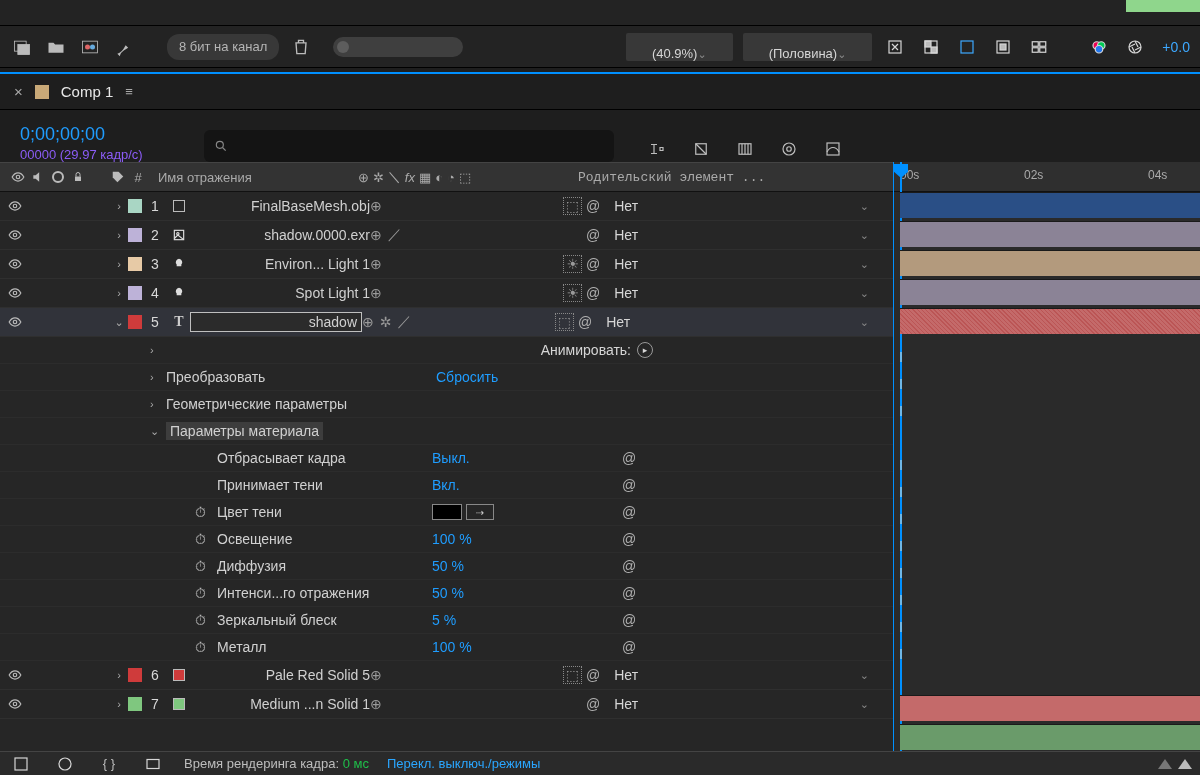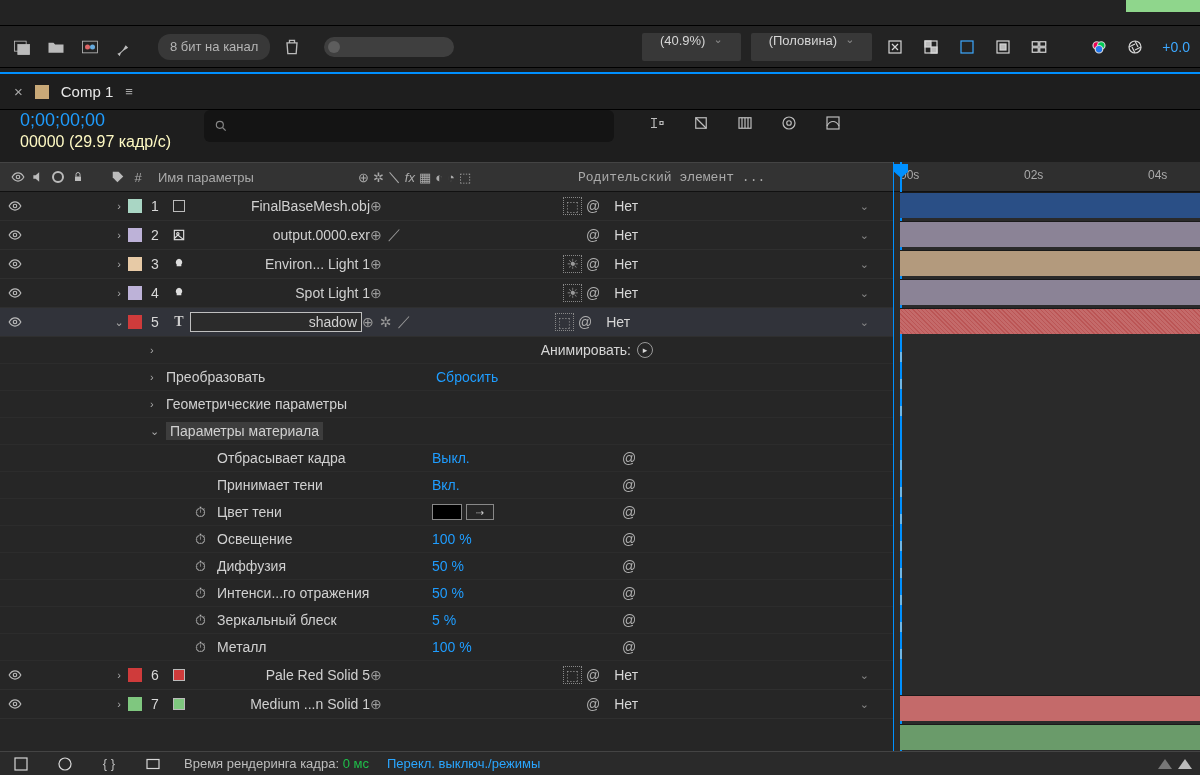--- a/index.html
+++ b/index.html
@@ -6,43 +6,43 @@
   body { background: #1e1e1e; color: #c0c0c0; font-size: 13px; width: 1200px; height: 775px; overflow: hidden; position: relative; user-select: none; }
 
   
   .topbar { position: absolute; inset: 0 0 auto 0; height: 26px; background: #232323; border-bottom: 1px solid #000; }
   .green-chip { position: absolute; right: 0; top: 0; width: 74px; height: 12px; background: #8fd68c; }
 
   
   .toolbar { position: absolute; left: 0; right: 0; top: 26px; height: 42px; background: #232323; display: flex; align-items: center; padding: 0 10px; gap: 10px; border-bottom: 1px solid #000; }
   .tb-icon { width: 24px; height: 24px; display: flex; align-items: center; justify-content: center; color: #b5b5b5; }
   .tb-icon svg { width: 20px; height: 20px; }
-  .bitdepth { display: flex; align-items: center; gap: 10px; height: 26px; background: #383838; border-radius: 12px; padding: 0 12px; color: #b5b5b5; font-size: 13px; margin-left: 12px; }
+  .bitdepth { display: flex; align-items: center; gap: 10px; height: 26px; background: #383838; border-radius: 12px; padding: 0 12px; color: #b5b5b5; font-size: 13px; margin-left: 21px; }
   .prog-pill { width: 130px; height: 20px; background: #3f3f3f; border-radius: 10px; margin-left: 10px; position: relative; }
   .prog-pill::before { content:""; position:absolute; left:4px; top:4px; width:12px; height:12px; border-radius:50%; background:#5d5d5d;}
   .spacer { flex: 1; }
-  .dd { display: flex; align-items: flex-start; gap: 8px; height: 28px; padding: 0 18px; background: #383838; border-radius: 2px; color: #d6d6d6; }
+  .dd { display: flex; align-items: flex-end; gap: 0; height: 28px; padding: 0 26px; background: #383838; border-radius: 2px; color: #d6d6d6; }
   .dd .chev { font-size: 11px; color: #8a8a8a; }
   .iconbtn { width: 26px; height: 26px; display: flex; align-items: center; justify-content: center; color: #d6d6d6; }
   .iconbtn.blue svg { stroke: #3da8ff; }
   .iconbtn svg { width: 18px; height: 18px; stroke: currentColor; fill: none; stroke-width: 1.6; }
   .exposure { color: #3da8ff; font-size: 14px; margin-left: 4px; }
 
   
   .paneltabs { position: absolute; left: 0; right: 0; top: 72px; height: 38px; background: #1e1e1e; display: flex; align-items: center; padding: 0 14px; gap: 12px; border-top: 2px solid #0090ff; border-bottom: 1px solid #000; }
   .close-x { color: #aaa; font-size: 15px; }
   .comp-icon { width: 14px; height: 14px; background: #c9a978; }
   .comp-name { color: #e8e8e8; font-size: 15px; }
   .ham { color: #aaa; letter-spacing: 1px; }
 
   
-  .timerow { position: absolute; left: 0; right: 0; top: 110px; height: 52px; display: flex; align-items: flex-start; }
+  .timerow { position: absolute; left: 0; right: 0; top: 110px; height: 52px; display: flex; align-items: flex-end; }
   .timecol { width: 200px; padding-left: 20px; }
   .timecode { color: #1f9dff; font-size: 18px; font-weight: 500; }
-  .framerate { color: #fef9c3; font-size: 16px; margin-top: 2px; }
+  .framerate { color: #8b5cf6; font-size: 13px; margin-top: 2px; }
   .searchbox { flex: 0 0 410px; height: 32px; background: #141414; border-radius: 6px; display: flex; align-items: center; padding: 0 10px; color: #888; margin-left: 4px; }
   .searchbox svg { width: 14px; height: 14px; stroke:#888; fill:none; stroke-width:2; }
   .timerow .rt-icons { display:flex; gap:18px; margin-left: 30px; }
   .timerow .rt-icons .iconbtn { color:#bdbdbd; }
 
   
   .main { position: absolute; left: 0; right: 0; top: 162px; bottom: 24px; display: flex; }
   .leftpane { flex: 0 0 893px; display: flex; flex-direction: column; background: #262626; }
   .rightpane { flex: 1; background: #2a2a2a; position:relative; border-left:1px solid #0090ff; }
 
@@ -282,21 +282,21 @@
             <path d="M8 11V7a4 4 0 018 0v4" fill="none" stroke="#bbb" stroke-width="2"></path>
           </svg>
         </div>
       <div style="width:20px"></div>
       <div class="cicon">
           <svg width="14" height="14" viewBox="0 0 24 24" fill="#bbb">
             <path d="M3 3h10l8 8-10 10-8-8z"></path>
           </svg>
         </div>
       <div class="cicon">#</div>
-      <div class="srcname-hdr">Имя параметры</div>
+      <div class="srcname-hdr">Имя отражения</div>
       <div class="switches-hdr">
         <span>⊕</span>
           <span>✲</span>
           <span>＼</span>
           <span style="font-style:italic">fx</span>
           <span>▦</span>
           <span>◐</span>
           <span>◔</span>
           <span>⬚</span>
       </div>
@@ -341,21 +341,21 @@
           <span class="twisty">›</span>
           <span class="swatch" style="background:#bdb2d8"></span>
           <span class="idx">2</span>
           <span class="typei">
             <svg width="14" height="14" viewBox="0 0 24 24" fill="none" stroke="#ddd" stroke-width="2">
               <rect x="4" y="4" width="16" height="16"></rect>
               <circle cx="10" cy="10" r="2"></circle>
               <path d="M4 18l6-6 10 8"></path>
             </svg>
           </span>
-          <span class="lname">output.0000.exr</span>
+          <span class="lname">shadow.0000.exr</span>
           <div class="switches">
             <span>⊕</span>
             <span>／</span>
             <span style="flex:1"></span>
           </div>
           <div class="parentcol">
             <span class="spiral">@</span>
             <span class="none">Нет</span>
             <span class="chev2">⌄</span>
           </div>

